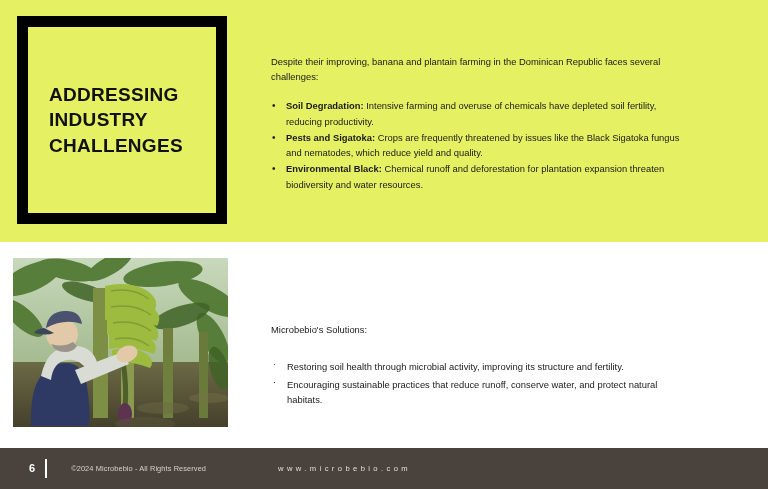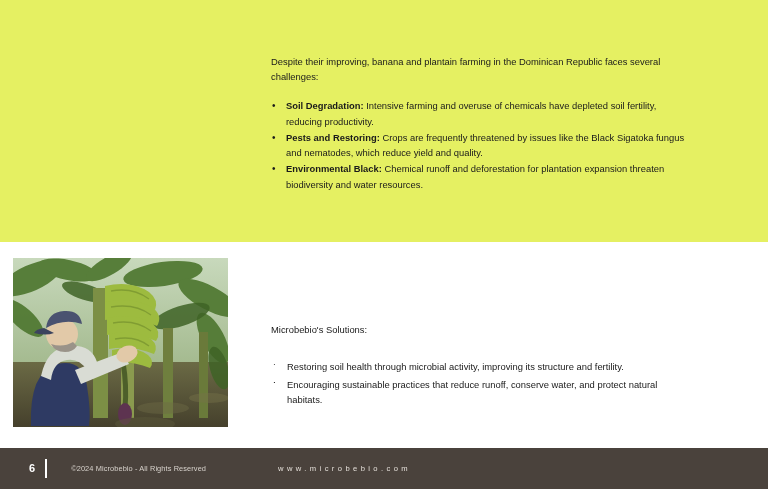--- a/index.html
+++ b/index.html
@@ -175,32 +175,39 @@
     color: #e4dfd9;
     letter-spacing: 3.4px;
     text-align: right;
   }
 </style>
 </head>
 <body>
 
 <div id="top-panel">
 
+  <div id="title-frame">
+    <div id="title-inner">
+      <div id="title-text">ADDRESSING
+INDUSTRY
+CHALLENGES</div>
+    </div>
+  </div>
 
   <div id="challenges-col">
     <p id="challenges-intro">Despite their improving, banana and plantain farming in the Dominican Republic faces several challenges:</p>
 
     <ul class="bullets">
       <li>
         <span class="dot">•</span>
         <span class="lead">Soil Degradation:</span><span> Intensive farming and overuse of chemicals have depleted soil fertility, reducing productivity.</span>
       </li>
       <li>
         <span class="dot">•</span>
-        <span class="lead">Pests and Restoring:</span><span> Crops are frequently threatened by issues like the Black Sigatoka fungus and nematodes, which reduce yield and quality.</span>
+        <span class="lead">Pests and Sigatoka:</span><span> Crops are frequently threatened by issues like the Black Sigatoka fungus and nematodes, which reduce yield and quality.</span>
       </li>
       <li>
         <span class="dot">•</span>
         <span class="lead">Environmental Black:</span><span> Chemical runoff and deforestation for plantation expansion threaten biodiversity and water resources.</span>
       </li>
     </ul>
   </div>
 
 </div>
 

